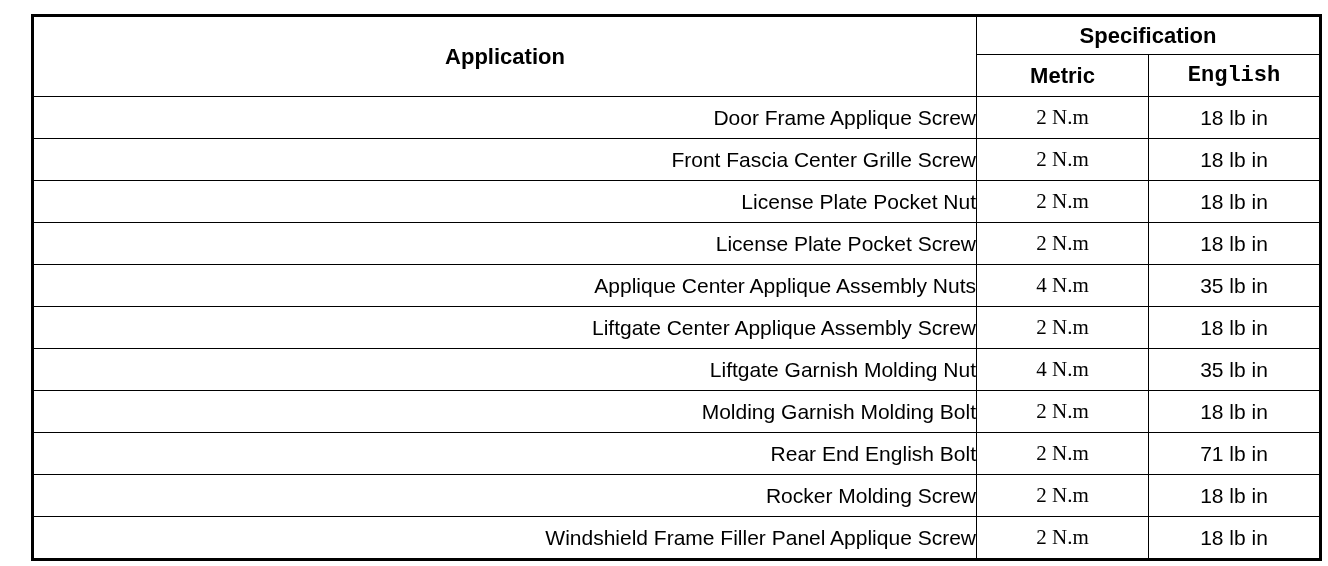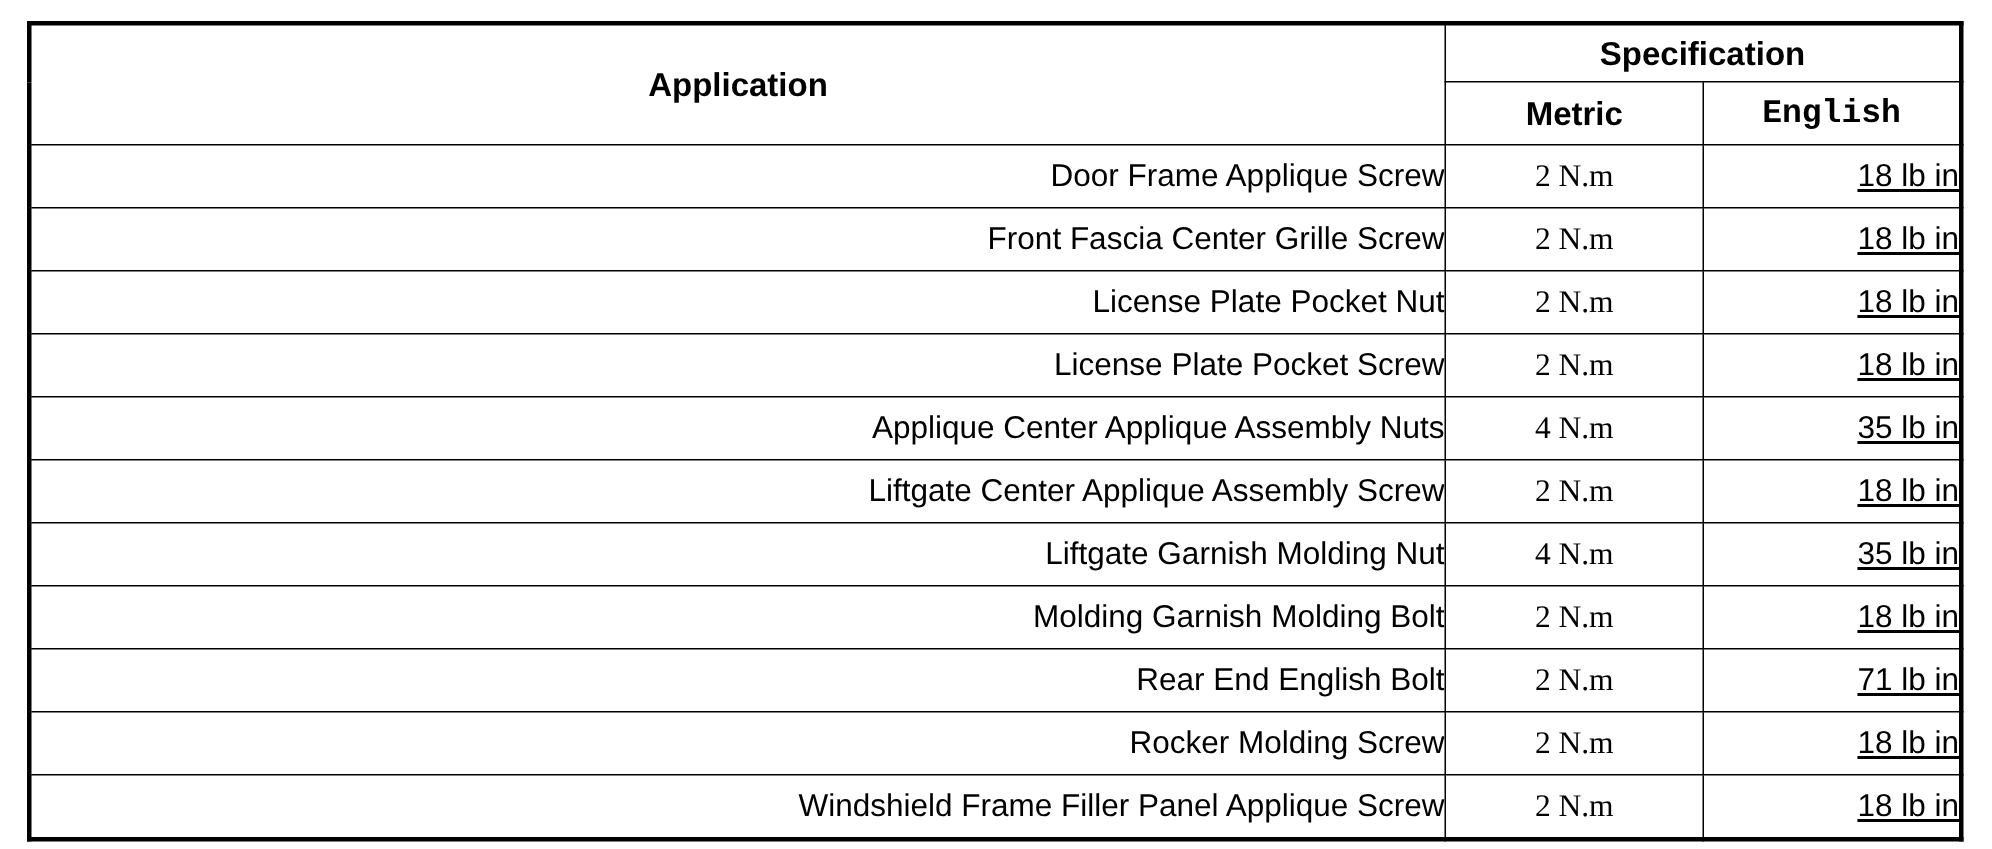--- a/index.html
+++ b/index.html
@@ -19,20 +19,21 @@
     width: 1328px;
     height: 566px;
     box-sizing: border-box;
     padding: 14px 18px 14px 18px;
   }
   table.spec-table {
     border-collapse: collapse;
     table-layout: fixed;
     width: 1288px;
     border: 3px solid #000000;
+    margin-left: 13px;
   }
   table.spec-table col.c-app   { width: 944px; }
   table.spec-table col.c-met   { width: 172px; }
   table.spec-table col.c-eng   { width: 172px; }
 
   table.spec-table th,
   table.spec-table td {
     border: 1px solid #000000;
     padding: 0;
     margin: 0;
@@ -78,24 +79,23 @@
     height: 41px;
     font-size: 21px;
     text-align: center;
     border-left-width: 0;
     border-right-width: 2px;
     font-family: Liberation Serif, serif;
   }
   .cell-eng {
     height: 41px;
     font-size: 21px;
-    text-align: right;
+    text-align: center;
     border-left-width: 2px;
     border-right-width: 0;
-    text-decoration: underline;
   }
   tr.last-row .cell-app,
   tr.last-row .cell-met,
   tr.last-row .cell-eng {
     border-bottom-width: 0;
   }
 
   .hdr-text {
     font-weight: bold;
     font-size: 22px;

